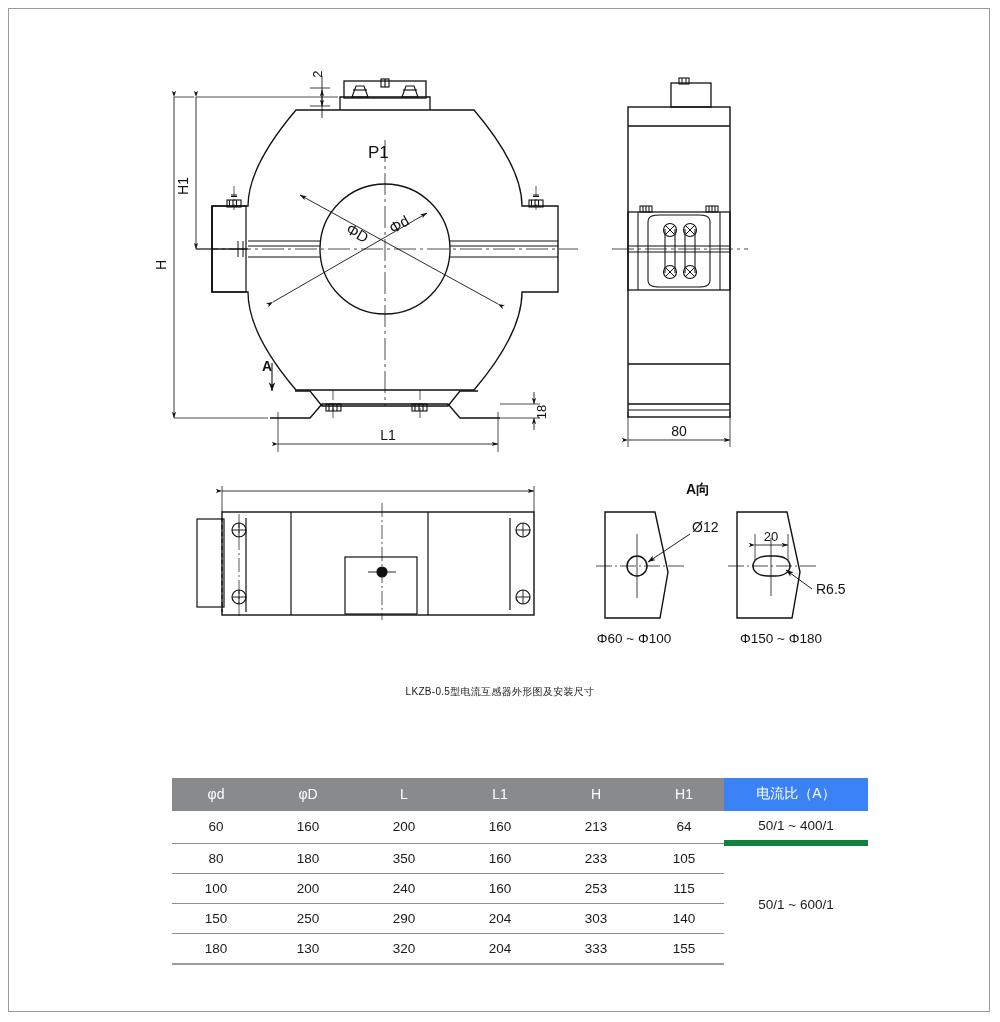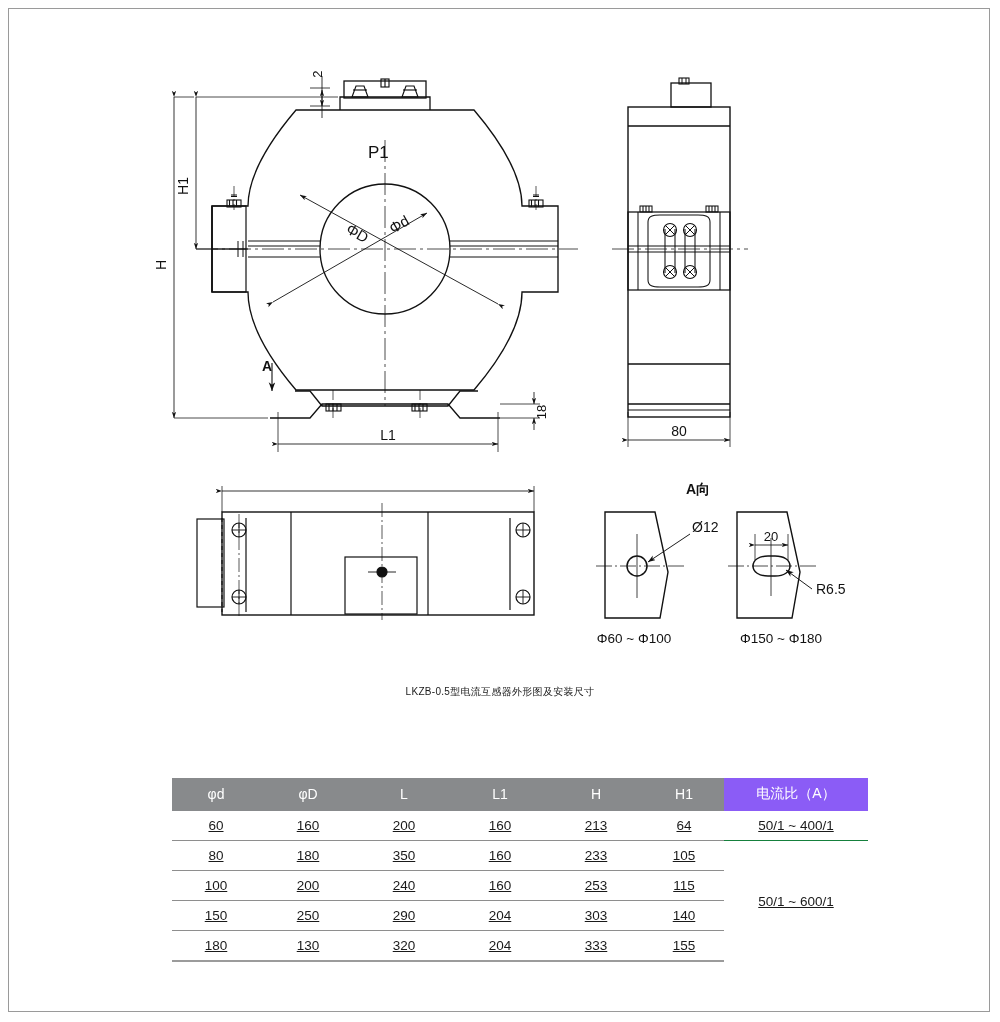--- a/index.html
+++ b/index.html
@@ -4,26 +4,26 @@
 <title>LKZB-0.5</title>
 <style>
   html,body{margin:0;padding:0;background:#fff;}
   body{width:1000px;height:1022px;font-family:"Liberation Sans","DejaVu Sans",sans-serif;position:relative;overflow:hidden;}
   .page-frame{position:absolute;left:8px;top:8px;width:982px;height:1004px;border:1px solid #9a9a9a;box-sizing:border-box;}
   .stage{position:absolute;left:0;top:0;width:1000px;height:1022px;border-radius:16px;}
   svg{display:block;}
   .cap{position:absolute;width:100%;text-align:center;top:685px;font-size:10px;color:#1a1a1a;letter-spacing:.3px;}
   table.spec{position:absolute;left:172px;top:778px;width:696px;border-collapse:collapse;font-size:13.5px;color:#1a1a1a;}
   table.spec th{background:#888a8c;color:#fff;font-weight:normal;padding:7px 0 8px 0;text-align:center;font-size:14px;}
-  table.spec th.last{background:#8b5cf6;}
+  table.spec th.last{background:#3b82f6;}
   table.spec td{text-align:center;padding:4px 0 4px 0;height:21px;}
-  table.spec tbody tr td{border-bottom:1px solid #8e8e8e;text-decoration:underline;}
+  table.spec tbody tr td{border-bottom:1px solid #8e8e8e;}
   table.spec tbody tr:last-child td{border-bottom:2px solid #9b9b9b;}
   table.spec td.ratio{border-bottom:none;}
-  table.spec td.ratio.rsep{border-bottom:1px solid #15803d;}
+  table.spec td.ratio.rsep{border-bottom:6px solid #15803d;}
 </style>
 </head>
 <body>
 
 <div class="page-frame"></div>
 
 <div class="stage">
 <svg width="1000" height="700" viewBox="0 0 1000 700">
   <defs>
     <marker id="ar" markerWidth="9" markerHeight="9" refX="8" refY="3" orient="auto" markerUnits="strokeWidth">

